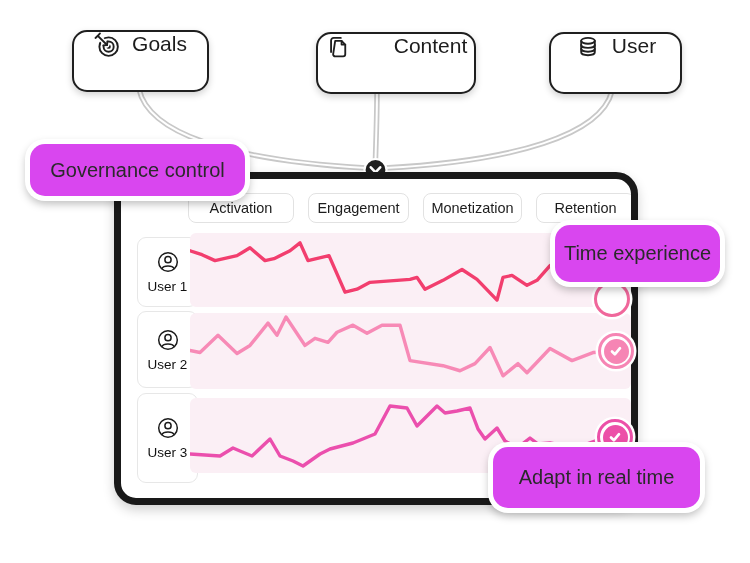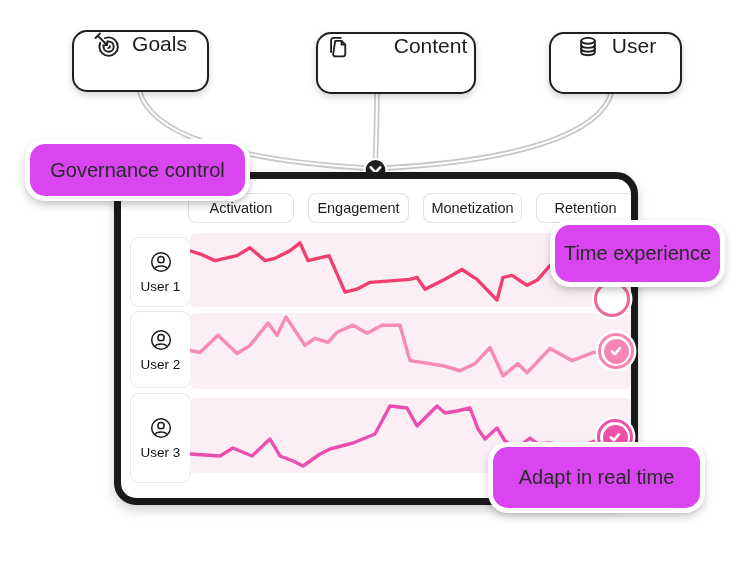--- a/index.html
+++ b/index.html
@@ -27,21 +27,21 @@
     box-shadow:0 5px 12px rgba(0,0,0,0.18);overflow:hidden;z-index:2;
   }
   .tabs{position:absolute;left:67px;top:14px;display:flex;gap:14px;}
   .tab{
     box-sizing:border-box;height:30px;display:flex;align-items:center;justify-content:center;
     background:#fff;border:1.2px solid #e2e2e2;border-radius:8px;font-size:14.5px;color:#1c1c1c;
     cursor:pointer;
   }
   .tab-0{width:106px;}.tab-1{width:101px;}.tab-2{width:99px;}.tab-3{width:99px;}
   .user-cell{
-    position:absolute;left:9px;width:61px;box-sizing:border-box;
+    position:absolute;left:16px;width:61px;box-sizing:border-box;
     background:#fff;border:1px solid #e7e7e7;border-radius:9px;
     display:flex;flex-direction:column;align-items:center;justify-content:center;gap:5px;
     font-size:13.5px;color:#111;
   }
   #cell-0{top:58px;height:70px;}
   #cell-1{top:132px;height:77px;}
   #cell-2{top:214px;height:90px;}
   .strip{
     position:absolute;left:69px;width:441px;background:#fbeff5;border-radius:6px;overflow:hidden;
   }

